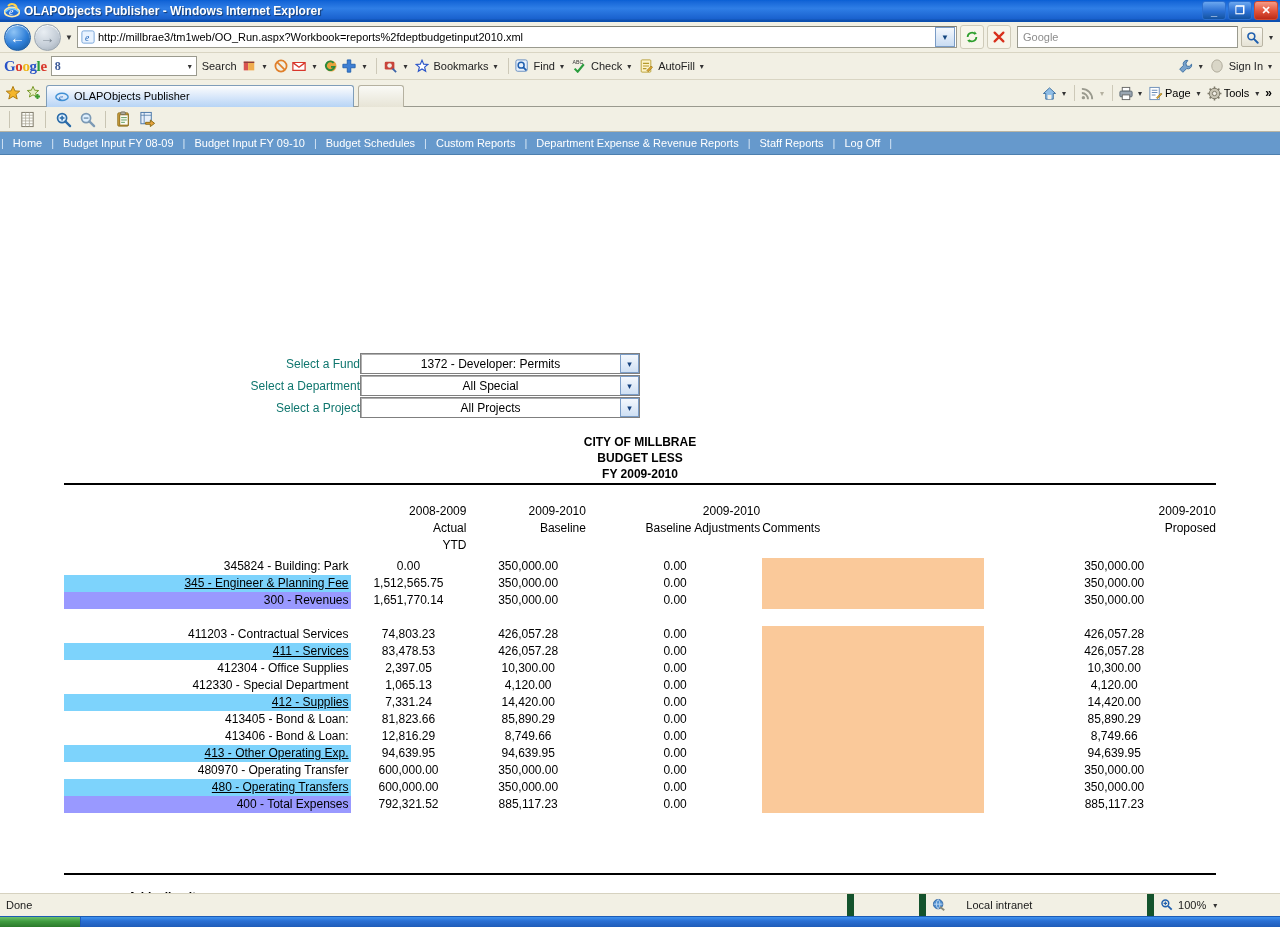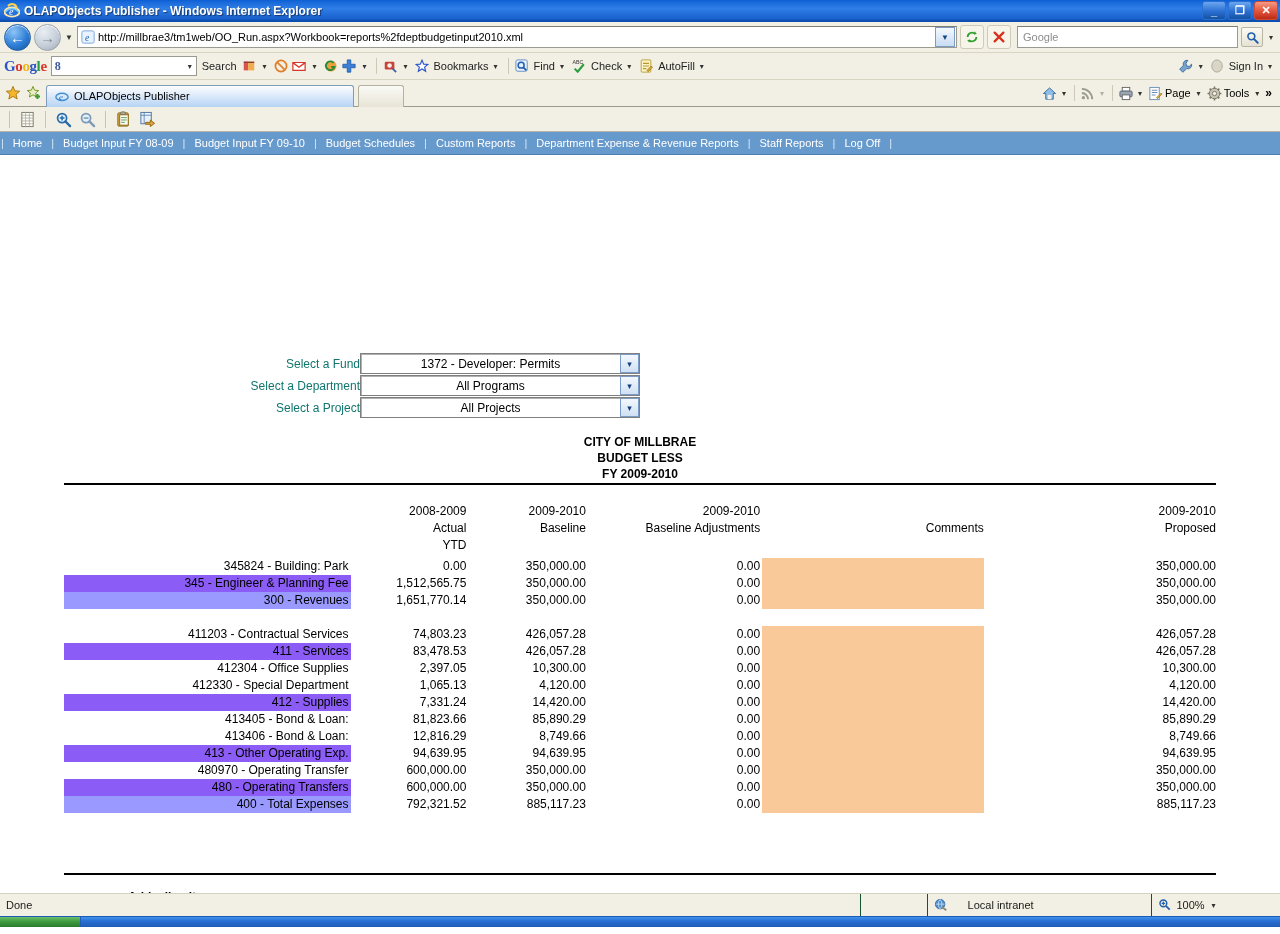--- a/index.html
+++ b/index.html
@@ -94,35 +94,35 @@
   
   table.rpt{position:absolute;left:64px;top:348px;width:1152px;border-collapse:collapse;font-size:12px;}
   table.rpt td,table.rpt th{padding:0;font-weight:normal;vertical-align:top;}
   .col-label{width:290px;}
   .col-num{width:118px;text-align:right;padding-right:4px !important;}
   .col-adj{width:175px;text-align:right;padding-right:2px !important;}
   .col-cmt{width:229px;}
   .col-sp{width:30px;}
   .col-prop{width:210px;text-align:right;}
   .hdr td{text-align:right;font-weight:bold;font-size:12px;line-height:17px;padding-bottom:4px !important;}
-  .hdr td.col-cmt{text-align:right;}
+  .hdr td.col-cmt{text-align:left;}
   .r{height:17px;line-height:17px;}
   .lbl{text-align:right;padding-right:2px !important;white-space:nowrap;}
-  .sub{font-weight:bold;background:#8b5cf6;}
+  .sub{font-weight:bold;background:#7dd3fc;text-decoration:underline;}
   .tot{font-weight:bold;background:#9999ff;}
-  .num{text-align:right;white-space:nowrap;}
+  .num{text-align:center;white-space:nowrap;}
   .cmt-cell{background:#fac99a;}
   .spacer{height:17px;}
   
   .addsec{position:absolute;left:64px;top:728px;right:64px;}
   .addtitle{font-weight:bold;font-size:12px;margin-top:7px;margin-left:64px;}
   
   .statusbar{height:22px;background:#f2f0e4;border-top:1px solid #d6d2c0;display:flex;align-items:center;
     font-size:11px;color:#1a1a1a;}
-  .sb-cell{height:100%;display:flex;align-items:center;padding:0 6px;border-right:1px solid #14532d;}
+  .sb-cell{height:100%;display:flex;align-items:center;padding:0 6px;border-right:7px solid #14532d;}
   .sb-done{width:880px;}
   .sb-z{width:56px;}
   .sb-zone{width:220px;gap:20px;}
   .sb-zoom{width:120px;gap:4px;border-right:none;}
   .taskbar{height:10px;background:linear-gradient(180deg,#3f93f0,#2a6fd3 40%,#1f5cb8);
     border-top:1px solid #1c5bb5;display:flex;}
   .taskbar .start{width:80px;background:linear-gradient(180deg,#6cc06c,#3f9b3f 45%,#2b7a2b);
     border-right:1px solid #1f5cb8;}
 </style>
 </head>
@@ -432,21 +432,21 @@
     <div class="frow">
       <span class="flabel">Select a Fund</span>
       <span class="fselect">
         <span class="v">1372 - Developer: Permits</span>
         <span class="ar">▾</span>
       </span>
     </div>
     <div class="frow">
       <span class="flabel">Select a Department</span>
       <span class="fselect">
-        <span class="v">All Programs</span>
+        <span class="v">All Special</span>
         <span class="ar">▾</span>
       </span>
     </div>
     <div class="frow">
       <span class="flabel">Select a Project</span>
       <span class="fselect">
         <span class="v">All Projects</span>
         <span class="ar">▾</span>
       </span>
     </div>

